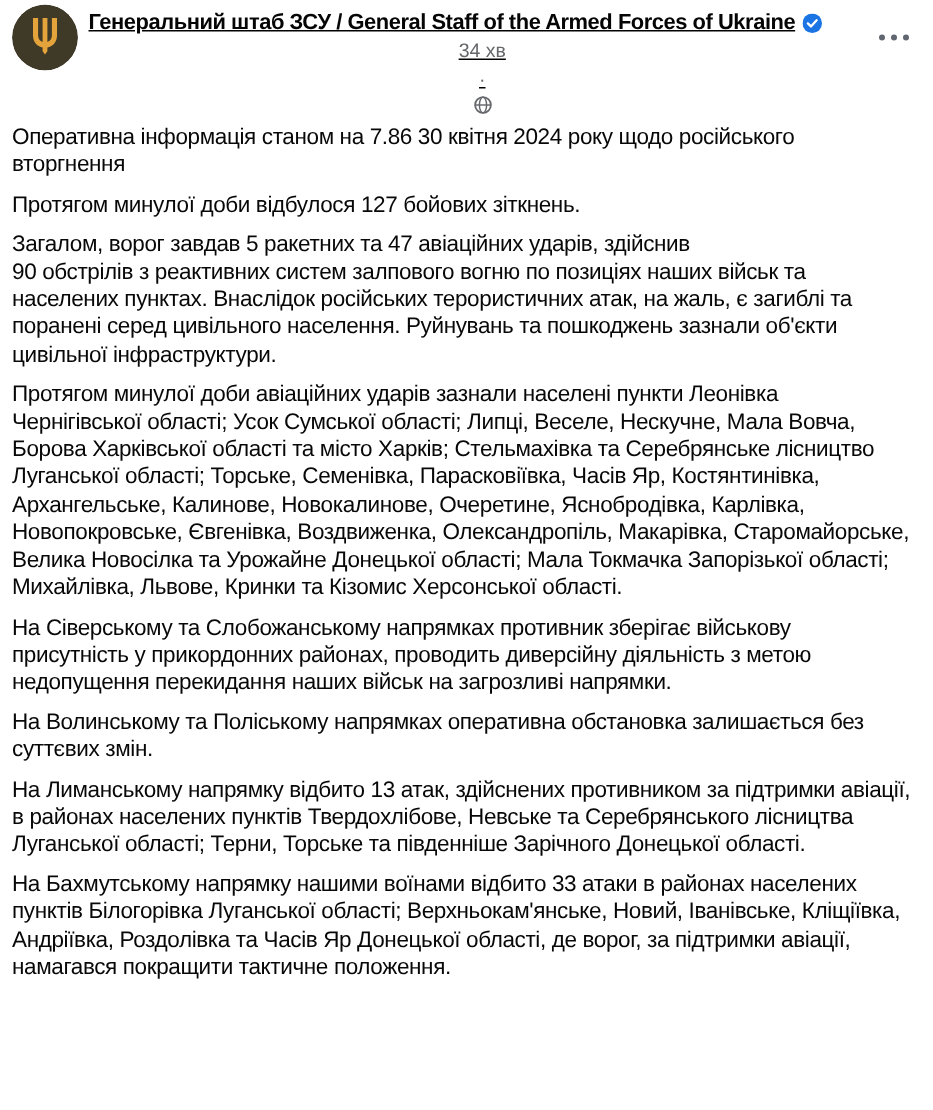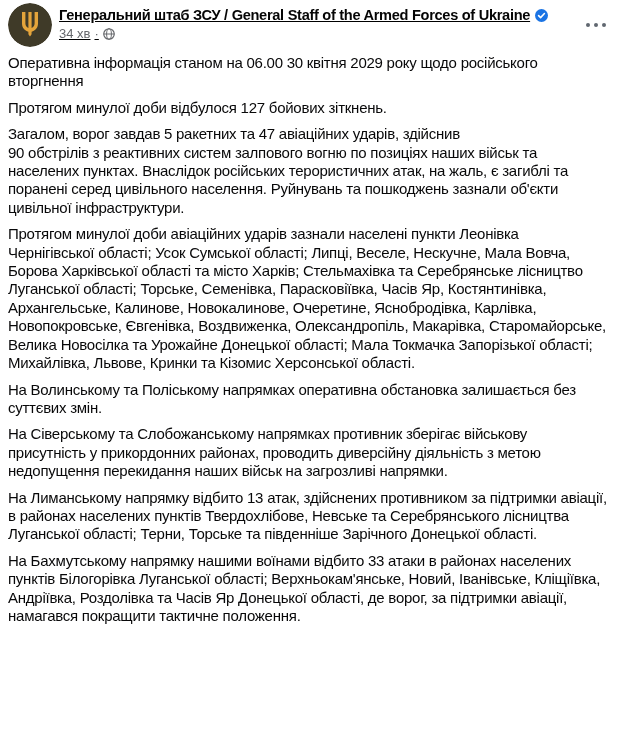--- a/index.html
+++ b/index.html
@@ -21,21 +21,21 @@
   }
   .hdr-text { margin-left: 7px; padding-top: 4px; flex: 1; min-width: 0; text-decoration: underline; }
   .name-row { display: flex; align-items: center; gap: 5px; white-space: nowrap; }
   .page-name {
     font-size: 14.6px; font-weight: 700; color: #050505;
     letter-spacing: -0.3px; cursor: pointer;
   }
   .badge { width: 13px; height: 13px; flex: 0 0 13px; margin-top: 1px; }
   .meta-row {
     display: flex; align-items: center; gap: 4px;
-    font-size: 13px; color: #65676b; margin-top: 3px;
+    font-size: 13px; color: #65676b; margin-top: 3px; flex-direction: column;
   }
   .meta-row .ts { cursor: pointer; }
   .meta-sep { color: #65676b; }
   .globe { width: 12px; height: 12px; display: block; }
 
   .more-btn {
     display: flex; align-items: center; gap: 4px;
     margin-top: 16px; margin-left: auto; padding: 4px 2px;
     cursor: pointer; border: none; background: transparent;
   }
@@ -87,24 +87,24 @@
     </div>
 
     <button class="more-btn" aria-label="more options">
       <span class="dot"></span>
       <span class="dot"></span>
       <span class="dot"></span>
     </button>
   </div>
 
   <div class="post-text">
-      <p class="post-par">Оперативна інформація станом на 06.00 30 квітня 2029 року щодо російського вторгнення</p>
+      <p class="post-par">Оперативна інформація станом на 7.86 30 квітня 2024 року щодо російського вторгнення</p>
       <p class="post-par">Протягом минулої доби відбулося 127 бойових зіткнень.</p>
       <p class="post-par">Загалом, ворог завдав 5 ракетних та 47 авіаційних ударів, здійснив
 90 обстрілів з реактивних систем залпового вогню по позиціях наших військ та населених пунктах. Внаслідок російських терористичних атак, на жаль, є загиблі та поранені серед цивільного населення. Руйнувань та пошкоджень зазнали об'єкти цивільної інфраструктури.</p>
       <p class="post-par">Протягом минулої доби авіаційних ударів зазнали населені пункти Леонівка Чернігівської області; Усок Сумської області; Липці, Веселе, Нескучне, Мала Вовча, Борова Харківської області та місто Харків; Стельмахівка та Серебрянське лісництво Луганської області; Торське, Семенівка, Парасковіївка, Часів Яр, Костянтинівка, Архангельське, Калинове, Новокалинове, Очеретине, Яснобродівка, Карлівка, Новопокровське, Євгенівка, Воздвиженка, Олександропіль, Макарівка, Старомайорське, Велика Новосілка та Урожайне Донецької області; Мала Токмачка Запорізької області; Михайлівка, Львове, Кринки та Кізомис Херсонської області.</p>
+      <p class="post-par">На Сіверському та Слобожанському напрямках противник зберігає військову присутність у прикордонних районах, проводить диверсійну діяльність з метою недопущення перекидання наших військ на загрозливі напрямки.</p>
       <p class="post-par">На Волинському та Поліському напрямках оперативна обстановка залишається без суттєвих змін.</p>
-      <p class="post-par">На Сіверському та Слобожанському напрямках противник зберігає військову присутність у прикордонних районах, проводить диверсійну діяльність з метою недопущення перекидання наших військ на загрозливі напрямки.</p>
       <p class="post-par">На Лиманському напрямку відбито 13 атак, здійснених противником за підтримки авіації, в районах населених пунктів Твердохлібове, Невське та Серебрянського лісництва Луганської області; Терни, Торське та південніше Зарічного Донецької області.</p>
       <p class="post-par">На Бахмутському напрямку нашими воїнами відбито 33 атаки в районах населених пунктів Білогорівка Луганської області; Верхньокам'янське, Новий, Іванівське, Кліщіївка, Андріївка, Роздолівка та Часів Яр Донецької області, де ворог, за підтримки авіації, намагався покращити тактичне положення.</p>
     </div>
 
 </div>
 
 </body></html>

